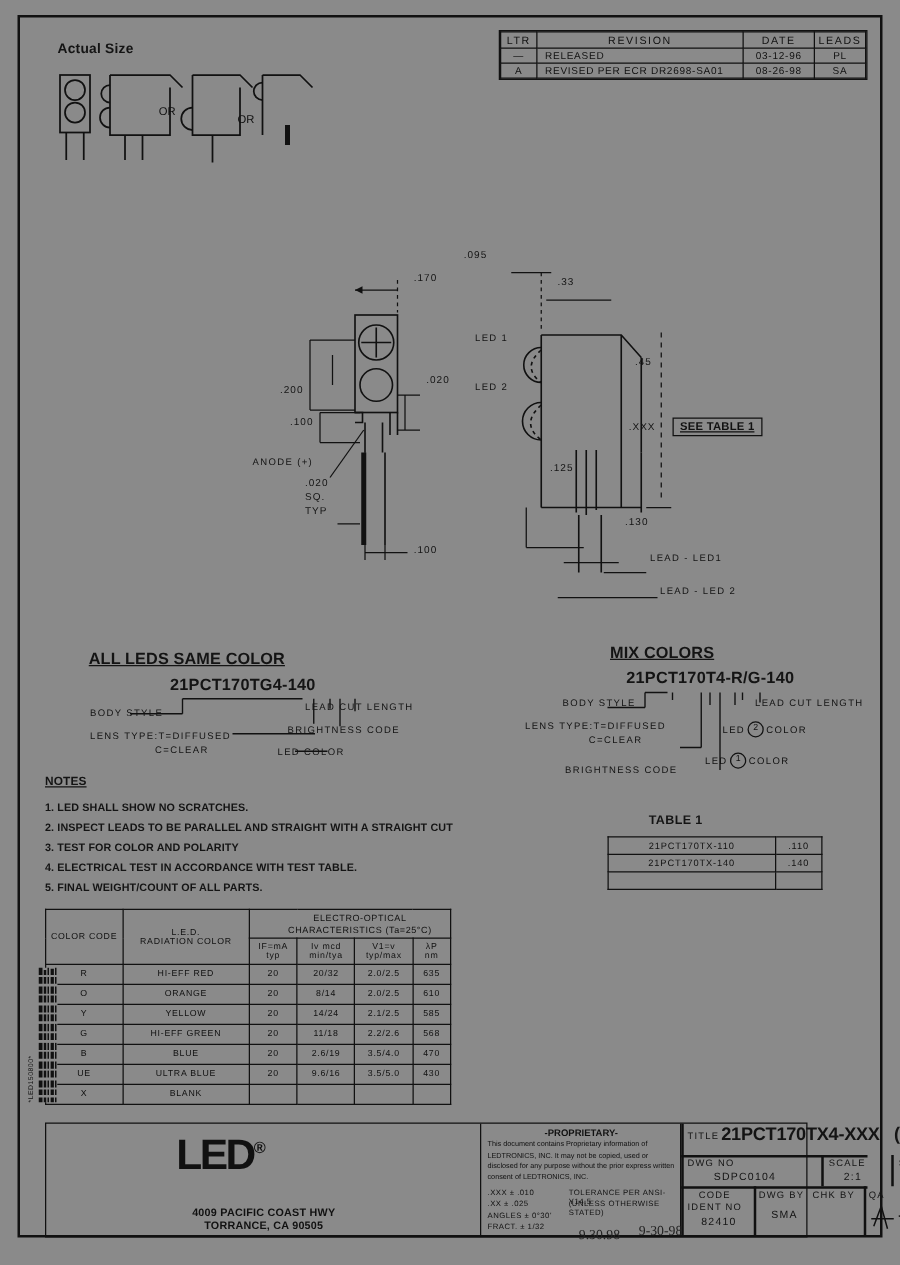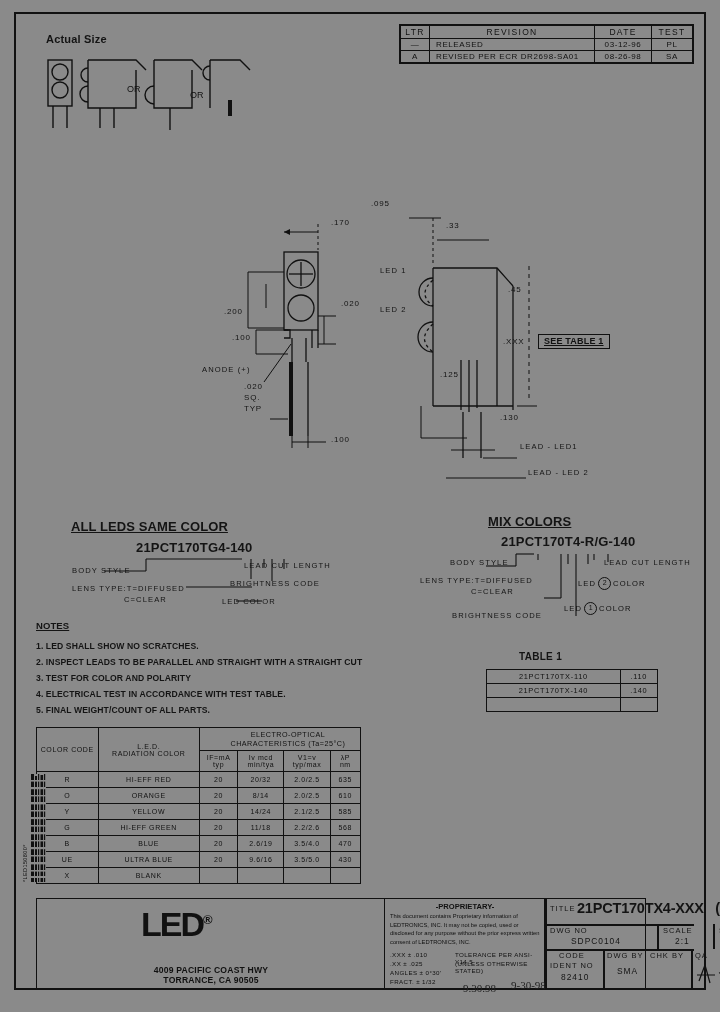--- a/index.html
+++ b/index.html
@@ -83,21 +83,21 @@
 
 <div class="sheet">
 
   <div id="rev-table">
     <table>
       <tbody>
           <tr>
         <th class="c-ltr">LTR</th>
         <th>REVISION</th>
         <th class="c-date">DATE</th>
-        <th class="c-appd">TEST</th>
+        <th class="c-appd">LEADS</th>
       </tr>
       <tr>
         <td>—</td>
         <td style="text-align:left;padding-left:6px">RELEASED</td>
         <td>03-12-96</td>
         <td>PL</td>
       </tr>
       <tr>
         <td>A</td>
         <td style="text-align:left;padding-left:6px">REVISED PER ECR DR2698-SA01</td>

